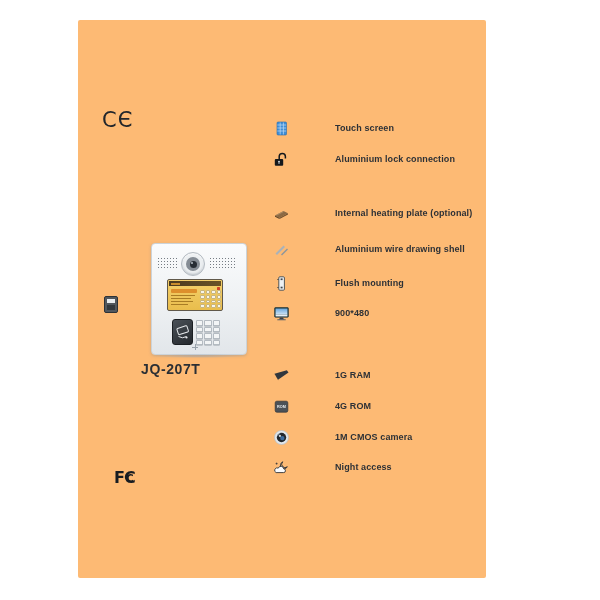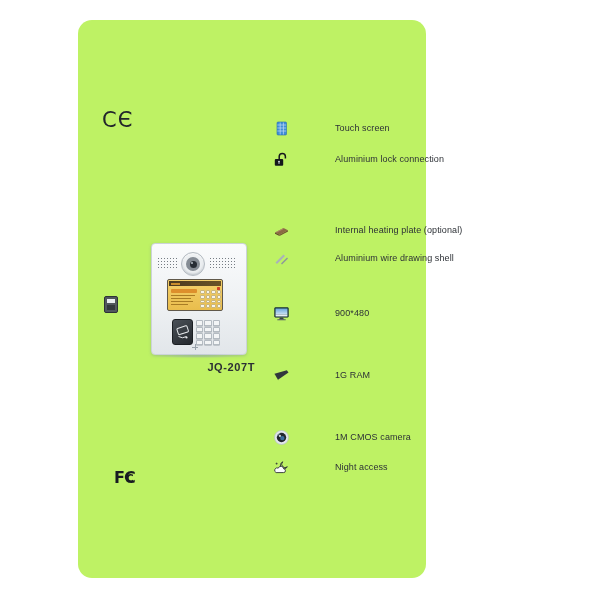--- a/index.html
+++ b/index.html
@@ -1,22 +1,22 @@
 <!DOCTYPE html>
 <html><head>
 <meta charset="utf-8">
 <style>
   html,body{margin:0;padding:0;}
   body{
     width:600px;height:600px;background:#ffffff;position:relative;overflow:hidden;
     font-family:"Liberation Sans", sans-serif;
   }
   .panel{
-    position:absolute;left:78px;top:20px;width:348px;height:558px;
-    background:#bef264;border-radius:14px;
+    position:absolute;left:78px;top:20px;width:408px;height:558px;
+    background:#fdba74;border-radius:2px;
   }
   
   .ce-logo{
     position:absolute;left:24px;top:88px;
     font-family:"DejaVu Sans", sans-serif;font-size:21px;font-weight:400;
     color:#22262b;letter-spacing:1px;
   }
   .fcc-logo{
     position:absolute;left:36px;top:448px;display:flex;align-items:center;
     font-family:"DejaVu Sans", sans-serif;font-weight:600;color:#181c21;
@@ -84,28 +84,28 @@
   .pad i{background:#f3f5f6;border:0.5px solid #b4bbc2;border-radius:1px;box-shadow:0 0.5px 0 #9aa1a8;}
   .screw{position:absolute;left:40px;top:100px;width:6px;height:6px;}
   .screw:before,.screw:after{content:"";position:absolute;background:#98a2ab;}
   .screw:before{left:0;top:2.6px;width:6px;height:0.8px;}
   .screw:after{left:2.6px;top:0;width:0.8px;height:6px;}
   .device-shadow{
     position:absolute;left:74px;top:334px;width:92px;height:4px;
     background:radial-gradient(ellipse at center,rgba(145,162,180,.55) 0%,rgba(145,162,180,0) 70%);
   }
   .model-label{
-    position:absolute;left:63px;top:341px;width:114px;text-align:right;
-    font-size:11px;font-weight:700;color:#2b2f34;letter-spacing:0.6px;
+    position:absolute;left:63px;top:341px;width:114px;text-align:left;
+    font-size:14px;font-weight:700;color:#2b2f34;letter-spacing:0.6px;
   }
   
   .feature-row{position:absolute;left:194px;height:18px;display:flex;align-items:center;}
   .ficon{width:18px;height:18px;display:flex;align-items:center;justify-content:center;flex:0 0 18px;}
   .flabel{
-    margin-left:45px;font-size:9px;font-weight:400;color:#2d3136;
+    margin-left:45px;font-size:9px;font-weight:700;color:#2d3136;
     letter-spacing:0.1px;white-space:nowrap;
   }
 </style>
 </head>
 <body>
 
 <div class="panel">
 
   <div class="ce-logo">CЄ</div>
 
@@ -201,42 +201,54 @@
         <path d="M6.2 8.2 V5.6 a3.1 3.1 0 0 1 6.2 0 V7.4" fill="none" stroke="#15181b" stroke-width="1.5"></path>
         <rect x="1.8" y="8" width="8.4" height="6.8" rx="1" fill="#15181b"></rect>
         <circle cx="6" cy="10.6" r="0.9" fill="#dfe9f0"></circle>
         <rect x="5.6" y="11.2" width="0.8" height="1.8" fill="#dfe9f0"></rect>
       </svg>
     </span>
     <span class="flabel">Aluminium lock connection</span>
   </div>
 
 
-  <div class="feature-row" style="top:201px">
+  <div class="feature-row" style="top:184px">
     <span class="ficon">
       <svg width="17" height="17" viewBox="0 0 17 17">
         <polygon points="2,10.5 10.5,6 15,8.2 6.5,12.8" fill="#8c6a44"></polygon>
         <polygon points="2,10.5 6.5,12.8 6.5,14 2,11.7" fill="#5f4428"></polygon>
         <polygon points="6.5,12.8 15,8.2 15,9.4 6.5,14" fill="#6e4f2e"></polygon>
         <line x1="3.5" y1="10.2" x2="10.5" y2="6.6" stroke="#b5946c" stroke-width="0.8"></line>
       </svg>
     </span>
     <span class="flabel">Internal heating plate (optional)</span>
   </div>
 
-  <div class="feature-row" style="top:229px">
+  <div class="feature-row" style="top:220px">
     <span class="ficon">
       <svg width="17" height="17" viewBox="0 0 17 17">
         <polygon points="2.5,12.5 10.5,4.5 12,6 4,14" fill="#a9b2b9"></polygon>
         <polygon points="8,13.5 14,7.5 15,8.5 9,14.5" fill="#8d969d"></polygon>
       </svg>
     </span>
     <span class="flabel">Aluminium wire drawing shell</span>
   </div>
 
+  <div class="feature-row" style="top:254px">
+    <span class="ficon">
+      <svg width="17" height="17" viewBox="0 0 17 17">
+        <rect x="5.8" y="1.8" width="5.6" height="13.4" rx="1" fill="#eef1f3" stroke="#41474d" stroke-width="0.9"></rect>
+        <rect x="7.6" y="3.4" width="2" height="1.7" fill="#41474d"></rect>
+        <rect x="7.6" y="11.7" width="2" height="1.7" fill="#41474d"></rect>
+        <line x1="5.8" y1="4.5" x2="4.2" y2="4.5" stroke="#41474d" stroke-width="0.8"></line>
+        <line x1="5.8" y1="12.5" x2="4.2" y2="12.5" stroke="#41474d" stroke-width="0.8"></line>
+      </svg>
+    </span>
+    <span class="flabel">Flush mounting</span>
+  </div>
 
   <div class="feature-row" style="top:284px">
     <span class="ficon">
       <svg width="17" height="17" viewBox="0 0 17 17">
         <defs>
           <linearGradient id="gMon" x1="0" y1="0" x2="0" y2="1">
             <stop offset="0" stop-color="#6aa7dd"></stop>
               <stop offset="1" stop-color="#cfe4f4"></stop>
           </linearGradient>
         </defs>
@@ -254,20 +266,29 @@
   <div class="feature-row" style="top:346px">
     <span class="ficon">
       <svg width="17" height="17" viewBox="0 0 17 17">
         <polygon points="1.5,6.8 13.8,3.2 15.5,5.6 5,12.8" fill="#31373d"></polygon>
         <polygon points="1.5,6.8 5,12.8 5.6,13.6 2,7.6" fill="#1f2429"></polygon>
       </svg>
     </span>
     <span class="flabel">1G RAM</span>
   </div>
 
+  <div class="feature-row" style="top:377px">
+    <span class="ficon">
+      <svg width="17" height="17" viewBox="0 0 17 17">
+        <rect x="2.2" y="3.2" width="12.6" height="11" rx="1.6" fill="#4b5157" stroke="#2f3439" stroke-width="0.7"></rect>
+        <text x="8.5" y="10.3" font-size="3.8" font-weight="bold" fill="#e8ecef" text-anchor="middle" style="font-family:inherit">ROM</text>
+      </svg>
+    </span>
+    <span class="flabel">4G ROM</span>
+  </div>
 
   <div class="feature-row" style="top:408px">
     <span class="ficon">
       <svg width="17" height="17" viewBox="0 0 17 17">
         <circle cx="8.5" cy="8.5" r="7" fill="#e3e8ec" stroke="#b6bdc4" stroke-width="0.7"></circle>
         <circle cx="8.5" cy="8.5" r="4.7" fill="#22272d"></circle>
         <circle cx="9.3" cy="9.1" r="2.2" fill="#3c6c9e"></circle>
         <circle cx="6.9" cy="6.9" r="1.1" fill="#cfd8e0"></circle>
         <path d="M4.4 7.2 A4.5 4.5 0 0 1 7.2 4.3" fill="none" stroke="#8fa6ba" stroke-width="0.8"></path>
       </svg>

